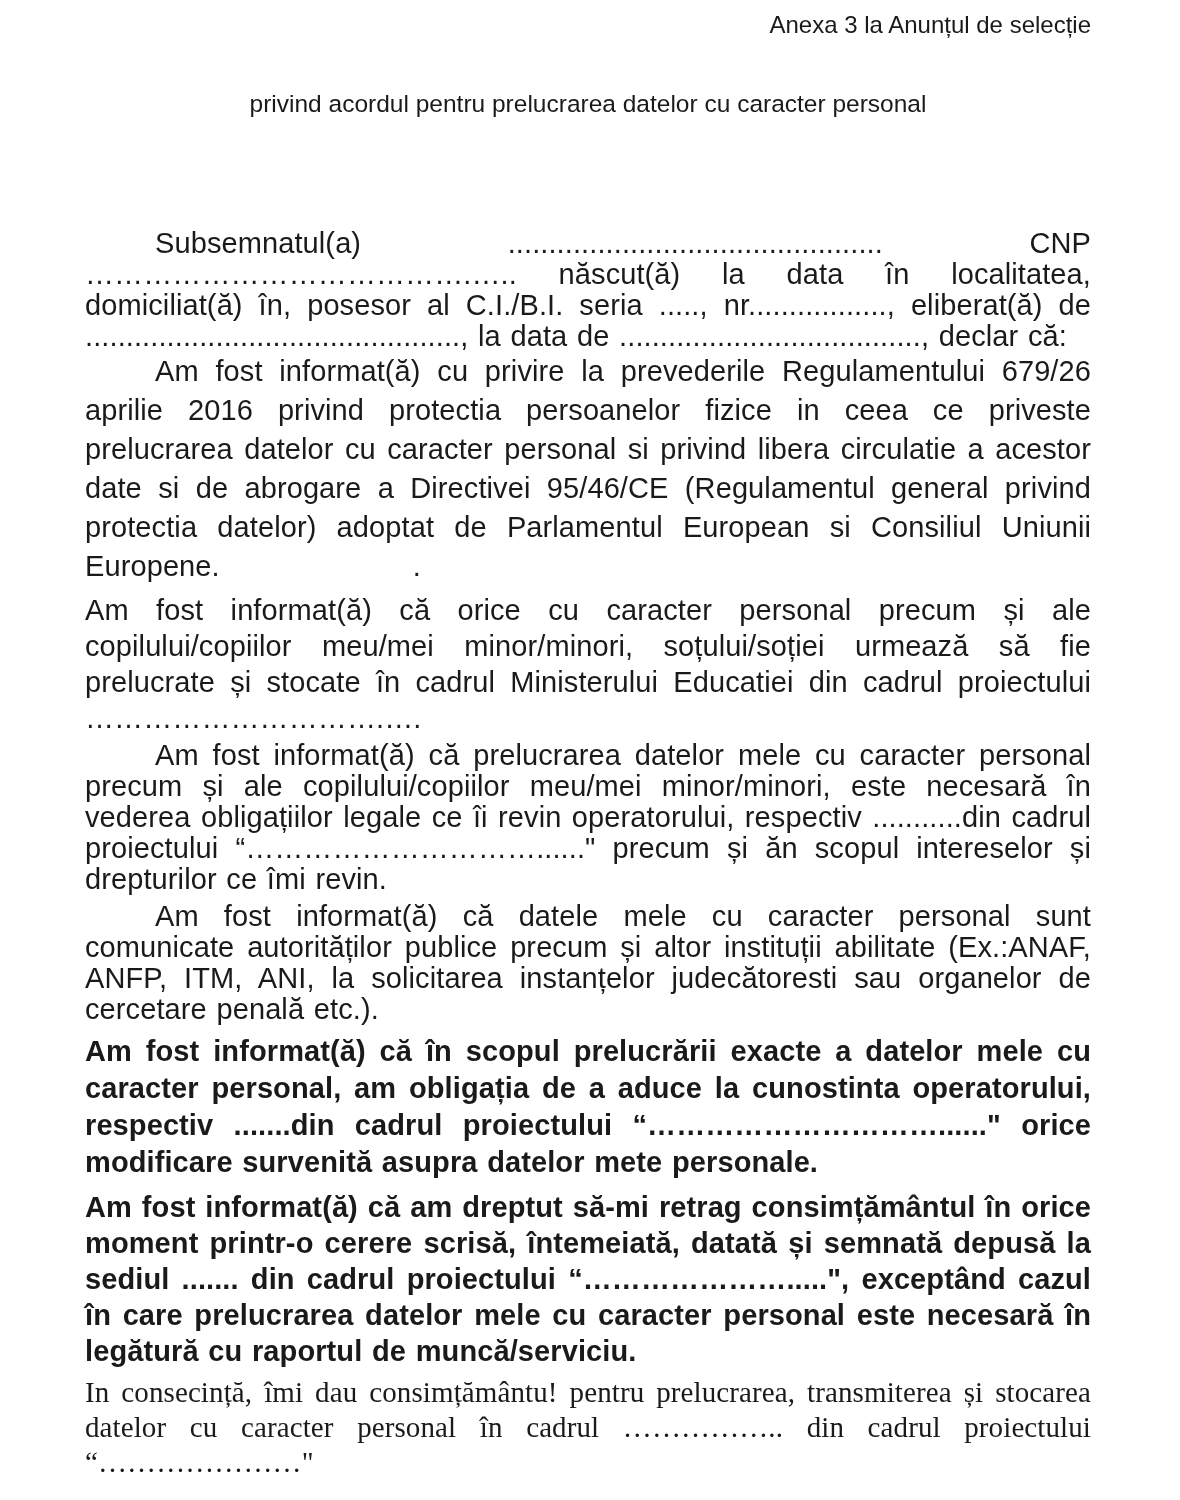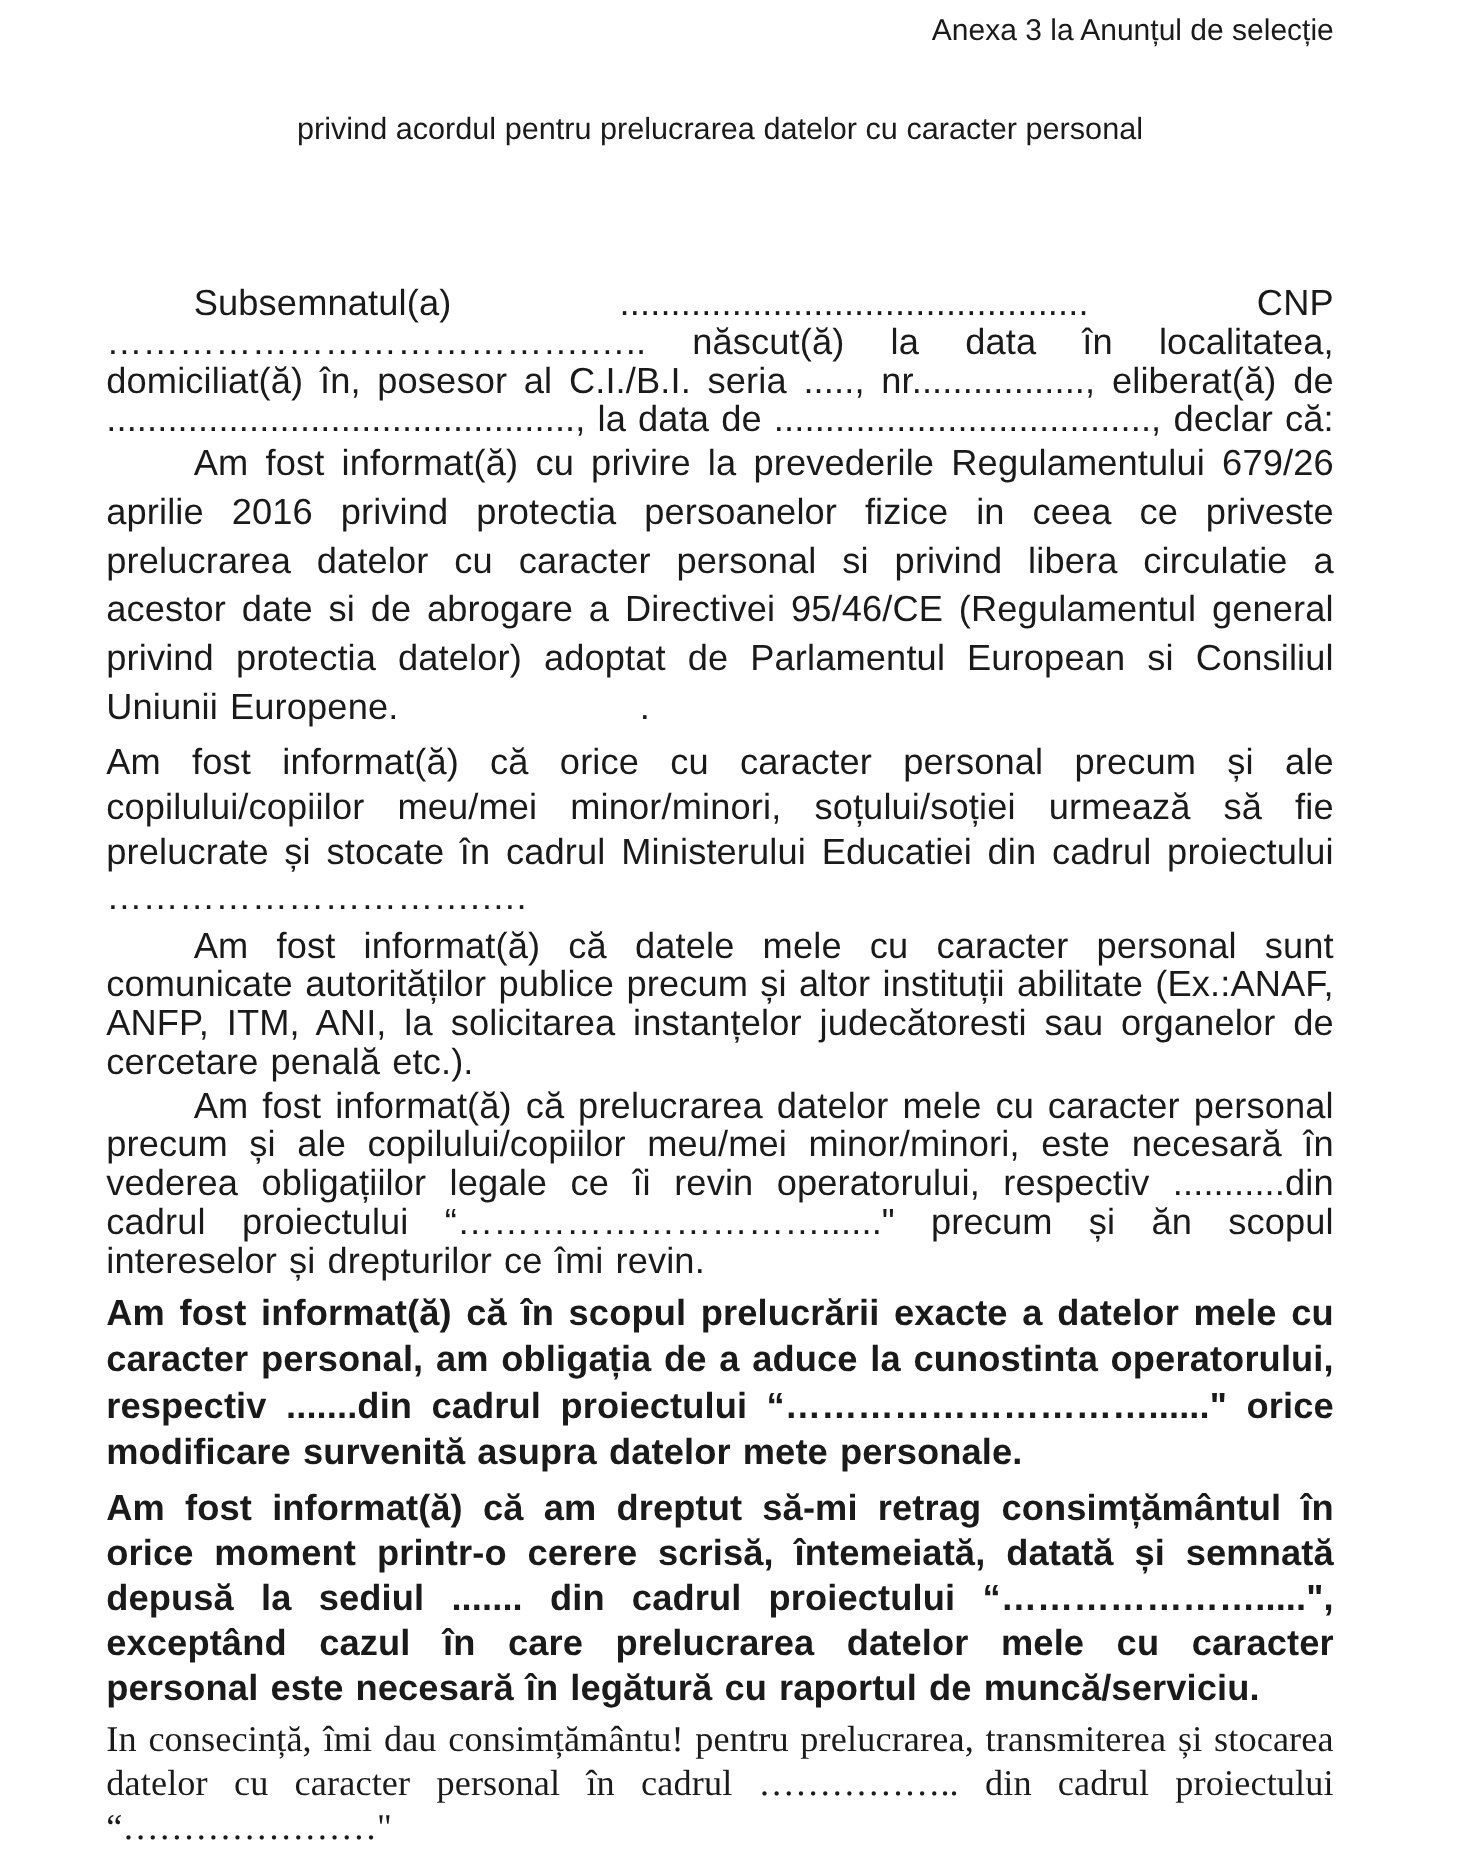--- a/index.html
+++ b/index.html
@@ -12,21 +12,21 @@
     height: 1500px;
     overflow: hidden;
     color: #1a1a1a;
     font-family: "Liberation Sans", "DejaVu Sans", sans-serif;
     -webkit-font-smoothing: antialiased;
   }
   .page {
     box-sizing: border-box;
     width: 1180px;
     height: 1112px;
-    padding: 10px 113px 0 85px;
+    padding: 10px 89px 0 85px;
     background: #ffffff;
   }
   .annex {
     text-align: right;
     font-size: 24px;
     line-height: 30px;
     white-space: nowrap;
   }
   .title {
     text-align: center;
@@ -77,22 +77,22 @@
 
   <div class="annex">Anexa 3 la Anunțul de selecție</div>
 
 
   <div class="subtitle">privind acordul pentru prelucrarea datelor cu caracter personal</div>
 
   <div class="doc-body">
     <p class="indent lh-31">Subsemnatul(a) .............................................. CNP ………………………………….….. născut(ă) la data în localitatea, domiciliat(ă) în, posesor al C.I./B.I. seria ....., nr................., eliberat(ă) de .............................................., la data de ....................................., declar că:</p>
     <p class="indent lh-29">Am fost informat(ă) cu privire la prevederile Regulamentului 679/26 aprilie 2016 privind protectia persoanelor fizice in ceea ce priveste prelucrarea datelor cu caracter personal si privind libera circulatie a acestor date si de abrogare a Directivei 95/46/CE (Regulamentul general privind protectia datelor) adoptat de Parlamentul European si Consiliul Uniunii Europene.&nbsp;&nbsp;&nbsp;&nbsp;&nbsp;&nbsp;&nbsp;&nbsp;&nbsp;&nbsp;&nbsp;&nbsp;&nbsp;&nbsp;&nbsp;&nbsp;&nbsp;&nbsp;&nbsp;&nbsp;.</p>
     <p class="lh-36 mt-6">Am fost informat(ă) că orice cu caracter personal precum și ale copilului/copiilor meu/mei minor/minori, soțului/soției urmează să fie prelucrate și stocate în cadrul Ministerului Educatiei din cadrul proiectului ………………………….….</p>
+    <p class="indent lh-31 mt-4">Am fost informat(ă) că prelucrarea datelor mele cu caracter personal precum și ale copilului/copiilor meu/mei minor/minori, este necesară în vederea obligațiilor legale ce îi revin operatorului, respectiv ...........din cadrul proiectului “…………………………......" precum și ăn scopul intereselor și drepturilor ce îmi revin.</p>
     <p class="indent lh-31 mt-6">Am fost informat(ă) că datele mele cu caracter personal sunt comunicate autorităților publice precum și altor instituții abilitate (Ex.:ANAF, ANFP,  ITM, ANI, la solicitarea instanțelor judecătoresti sau organelor de cercetare penală etc.).</p>
-    <p class="indent lh-31 mt-4">Am fost informat(ă) că prelucrarea datelor mele cu caracter personal precum și ale copilului/copiilor meu/mei minor/minori, este necesară în vederea obligațiilor legale ce îi revin operatorului, respectiv ...........din cadrul proiectului “…………………………......" precum și ăn scopul intereselor și drepturilor ce îmi revin.</p>
     <p class="lh-37 mt-8">Am fost informat(ă) că în scopul prelucrării exacte a datelor mele cu caracter personal, am obligația de a aduce la cunostinta operatorului, respectiv .......din cadrul proiectului “…………………………......" orice modificare survenită asupra datelor mete personale.</p>
     <p class="lh-36 mt-8">Am fost informat(ă) că am dreptut să-mi retrag consimțământul în orice moment printr-o cerere scrisă, întemeiată, datată și semnată depusă la sediul ....... din cadrul proiectului “………………….....", exceptând cazul în care prelucrarea datelor mele cu caracter personal este necesară în legătură cu raportul de muncă/serviciu.</p>
     <p class="lh-35 mt-6">In consecință, îmi dau consimțământu! pentru prelucrarea, transmiterea și stocarea datelor cu caracter personal în cadrul …………….. din cadrul proiectului “…………………"</p>
   </div>
 
   <div class="footer">
     <div class="footer-row">
       <span>Data ……………………….</span><span class="stray-dot">.</span>
     </div>
 

